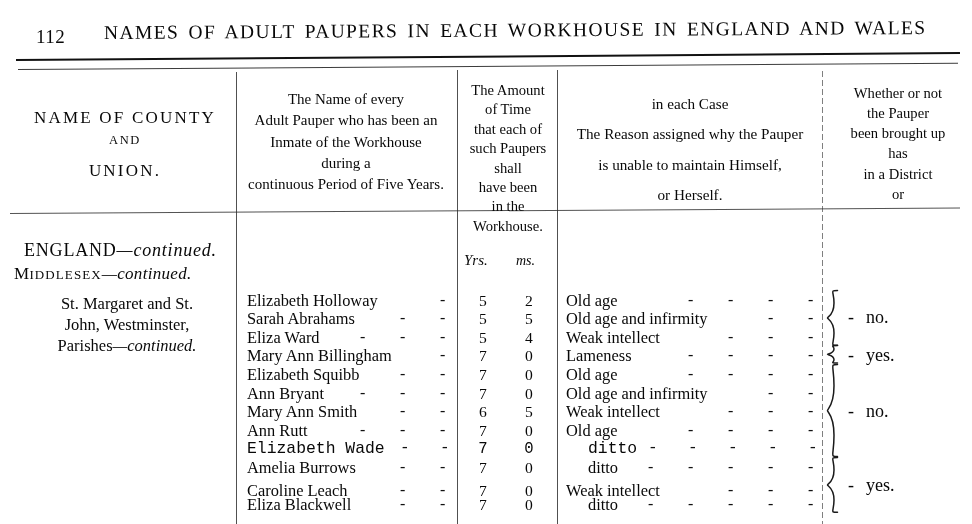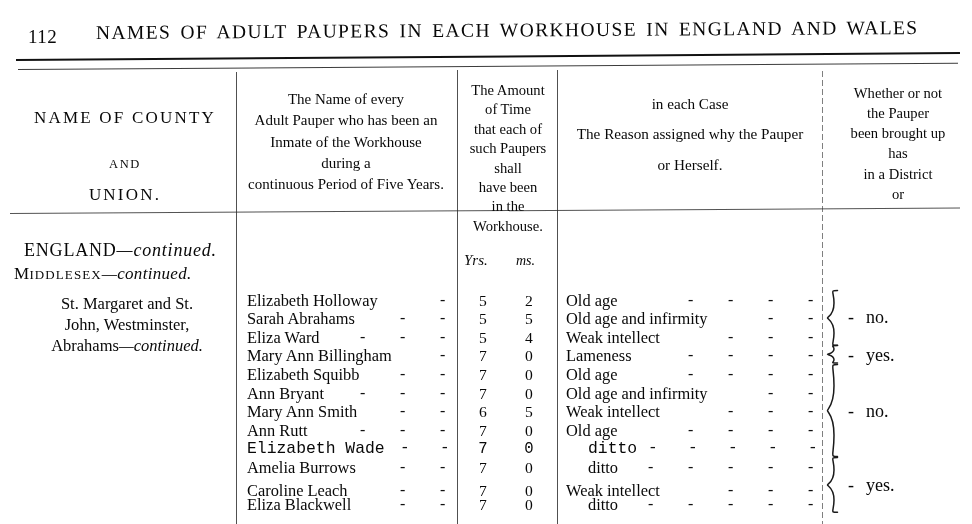--- a/index.html
+++ b/index.html
@@ -15,21 +15,21 @@
     font-family: "Liberation Serif", "DejaVu Serif", serif;
     color: #080808;
     position: relative;
     -webkit-font-smoothing: none;
   }
 
   
   .running-head {
     position: absolute;
     top: 22px;
-    left: 0;
+    left: 8px;
     width: 933px;
     height: 28px;
   }
   .folio {
     position: absolute;
     left: 28px;
     top: 4px;
     font-size: 19px;
     letter-spacing: 0.5px;
     font-family: "Liberation Serif", serif;
@@ -97,21 +97,21 @@
   .colhead {
     position: absolute;
     text-align: center;
     line-height: 1.42;
   }
   #ch-county {
     left: 14px; top: 106px; width: 222px;
     font-size: 17px; letter-spacing: 2.2px;
   }
   #ch-county .caps-line { display: block; white-space: nowrap; }
-  #ch-county .and { font-size: 12.5px; letter-spacing: 1.6px; margin-top: 26px; display:block; }
+  #ch-county .and { font-size: 12.5px; letter-spacing: 1.6px; margin-top: 2px; display:block; }
   #ch-county .union { margin-top: 9px; display: block; }
 
   #ch-name { left: 240px; top: 89px; width: 212px; font-size: 15px; }
   #ch-time { left: 460px; top: 81px; width: 96px; font-size: 14.6px; line-height: 1.33; }
   #ch-reason { left: 562px; top: 89px; width: 256px; font-size: 15.2px; line-height: 2.0; }
   #ch-school { left: 828px; top: 83px; width: 140px; font-size: 14.6px; line-height: 1.38; }
 
   
   .section-line {
     position: absolute;
@@ -222,20 +222,21 @@
   <div>such Paupers</div>
   <div>shall</div>
   <div>have been</div>
   <div>in the</div>
   <div>Workhouse.</div>
 </div>
 
 <div class="colhead" id="ch-reason">
   <div>in each Case</div>
   <div>The Reason assigned why the Pauper</div>
+  <div>is unable to maintain Himself,</div>
   <div>or Herself.</div>
 </div>
 
 <div class="colhead" id="ch-school">
   <div>Whether or not</div>
   <div>the Pauper</div>
   <div>been brought up</div>
   <div>has</div>
   <div>in a District</div>
   <div>or</div>
@@ -245,21 +246,21 @@
   <span>ENGLAND</span><span class="ital">—continued.</span>
 </div>
 
 <div class="section-line" id="sec-middlesex">
   <span class="smallcaps-first">M</span><span class="smallcaps-rest">IDDLESEX</span><span class="ital">—continued.</span>
 </div>
 
 <div id="union-name">
   <div>St. Margaret and St.</div>
   <div>John, Westminster,</div>
-  <div><span>Abrahams</span><span class="ital">—continued.</span></div>
+  <div><span>Parishes</span><span class="ital">—continued.</span></div>
 </div>
 
 <div id="ym-head">
   <span class="yrs">Yrs.</span>
   <span class="ms">ms.</span>
 </div>
 
 <div id="rows-root">
     <div class="row" style="top: 290.5px;">
       <span class="cell-name">Elizabeth Holloway</span>

